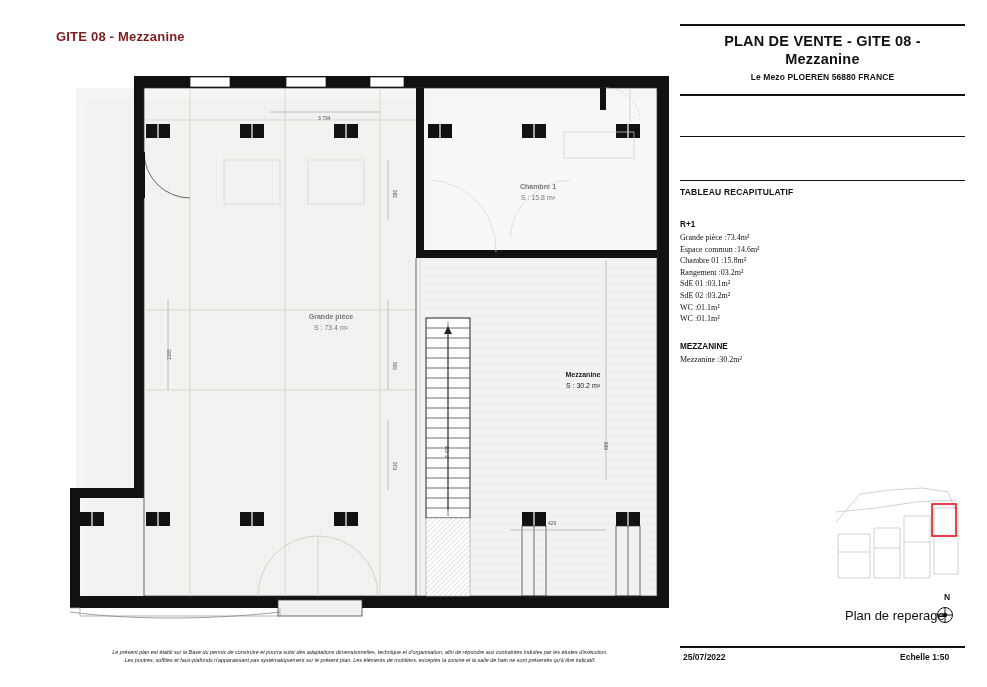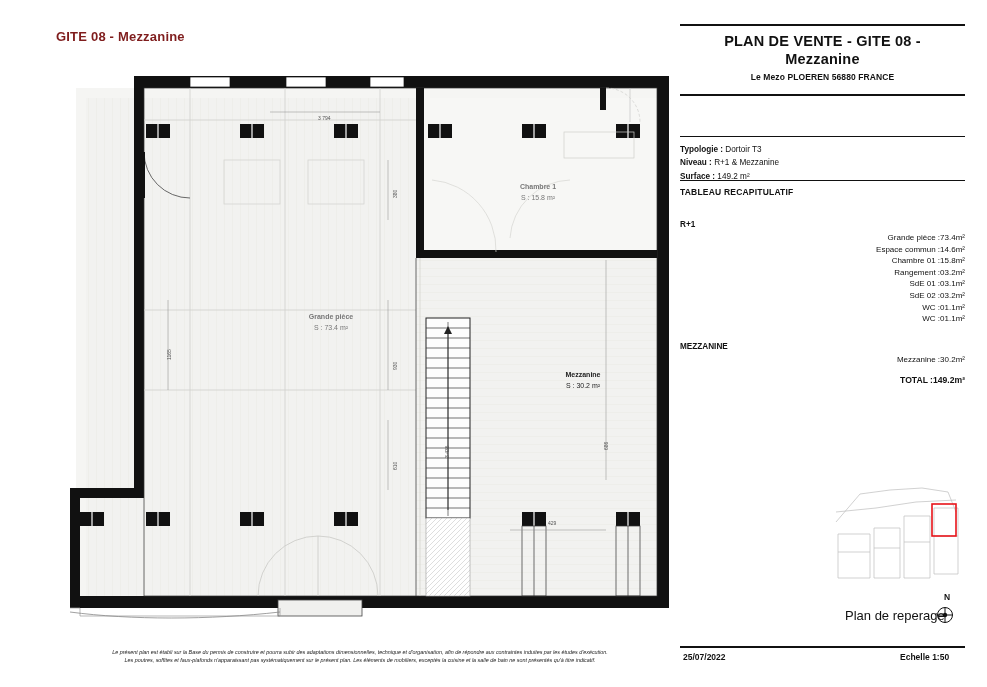--- a/index.html
+++ b/index.html
@@ -98,22 +98,23 @@
     font-size: 8px;
   }
   .tbl-section {
     font-weight: bold;
     font-size: 8.2px;
     margin-bottom: 3px;
     margin-top: 8px;
   }
   .tbl-row {
     display: flex;
-    justify-content: flex-end;
+    justify-content: flex-start;
     line-height: 1.45;
+    font-family: Liberation Serif, serif;
   }
   .tbl-row .k { text-align: left; }
   .tbl-row .v { text-align: right; }
   .tbl-gap { height: 9px; }
   .tbl-row.total {
     font-weight: bold;
     font-size: 8.6px;
   }
 
   
@@ -418,34 +419,20 @@
     <div id="title-block">
       <div class="t1">PLAN DE VENTE - GITE 08 -</div>
       <div class="t1">Mezzanine</div>
       <div class="t2">Le Mezo PLOEREN 56880 FRANCE</div>
     </div>
     <div class="rule"></div>
   </div>
 
   <div class="sep-line" style="left:680px; top:136px; width:285px;"></div>
 
-  <div class="meta">
-    <div>
-      <b>Typologie :</b>
-      <span>Dortoir T3</span>
-    </div>
-    <div>
-      <b>Niveau :</b>
-      <span>R+1 &amp; Mezzanine</span>
-    </div>
-    <div>
-      <b>Surface :</b>
-      <span>149.2 m²</span>
-    </div>
-  </div>
 
   <div class="sep-line" style="left:680px; top:180px; width:285px;"></div>
 
   <div id="tab-title">TABLEAU RECAPITULATIF</div>
 
   <div id="table-wrap">
     <div class="tbl-section">R+1</div>
     <div class="tbl-row">
       <span class="k">Grande pièce :</span>
       <span class="v">73.4m²</span>
@@ -482,24 +469,20 @@
     <div class="tbl-gap"></div>
 
     <div class="tbl-section">MEZZANINE</div>
     <div class="tbl-row">
       <span class="k">Mezzanine :</span>
       <span class="v">30.2m²</span>
     </div>
 
     <div class="tbl-gap"></div>
 
-    <div class="tbl-row total">
-      <span class="k">TOTAL :</span>
-      <span class="v">149.2m²</span>
-    </div>
   </div>
 
   <div id="locator">
     <svg width="135" height="105" viewBox="0 0 135 105" xmlns="http://www.w3.org/2000/svg">
       <g stroke="#bdbdbd" stroke-width="0.7" fill="none">
         <path d="M6 40 L30 12 L60 8 L92 6 L118 10 L126 30"></path>
         <path d="M8 52 L8 96 L40 96 L40 52 Z"></path>
         <path d="M44 46 L44 96 L70 96 L70 46 Z"></path>
         <path d="M74 34 L74 96 L100 96 L100 34 Z"></path>
         <path d="M104 26 L104 92 L128 92 L128 26 Z"></path>

